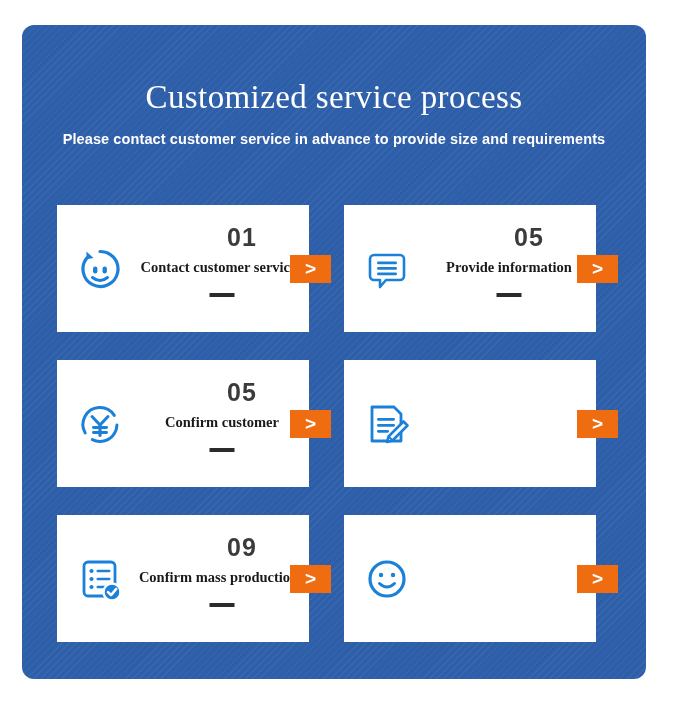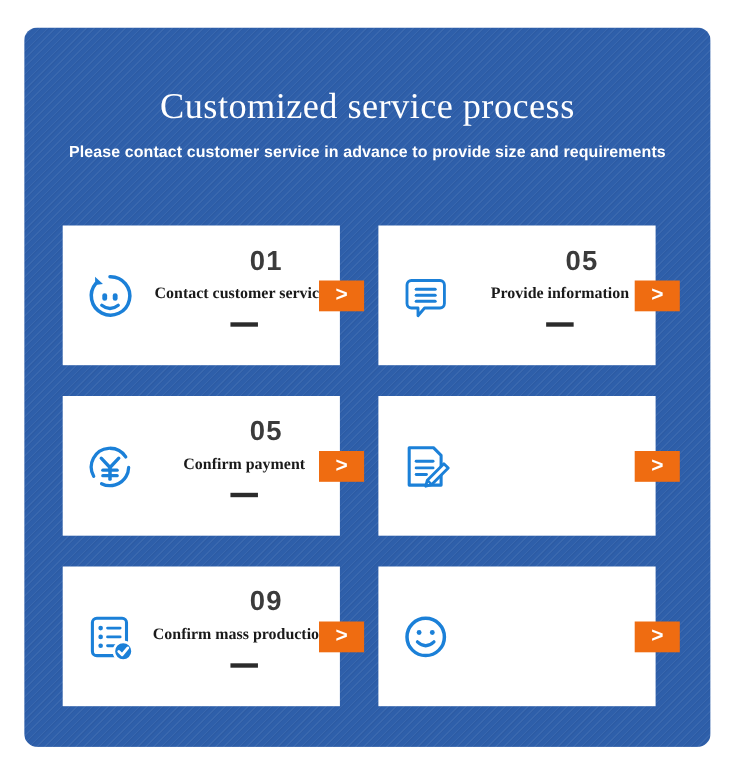--- a/index.html
+++ b/index.html
@@ -226,21 +226,21 @@
           <svg width="52" height="52" viewBox="0 0 52 52" fill="none">
             <path d="M26 9.5 A17 17 0 1 1 25.9 9.5" stroke="#1b80d8" stroke-width="3" fill="none" stroke-dasharray="34 10" stroke-dashoffset="17" stroke-linecap="round"></path>
             <path d="M18 18.5 L26 27 L34 18.5" stroke="#1b80d8" stroke-width="3" fill="none" stroke-linecap="round" stroke-linejoin="round"></path>
             <rect x="24.4" y="25" width="3.2" height="14" rx="1.4" fill="#1b80d8"></rect>
             <rect x="18" y="28" width="16" height="2.9" rx="1.45" fill="#1b80d8"></rect>
             <rect x="18" y="33" width="16" height="2.9" rx="1.45" fill="#1b80d8"></rect>
           </svg>
         </div>
         <div class="card-body">
           <div class="card-num">05</div>
-          <div class="card-label">Confirm payment</div>
+          <div class="card-label">Confirm customer</div>
           <div class="card-dash"></div>
         </div>
         <div class="card-arrow">&gt;</div>
       </div>
 
       <div class="card" data-idx="3">
         <div class="card-icon">
           <svg width="52" height="52" viewBox="0 0 52 52" fill="none">
             <path d="M11 9 H33 L40 16 V43 H11 Z" stroke="#1b80d8" stroke-width="2.8" fill="none" stroke-linejoin="round"></path>
             <rect x="16" y="20" width="18" height="2.7" rx="1.35" fill="#1b80d8"></rect>

